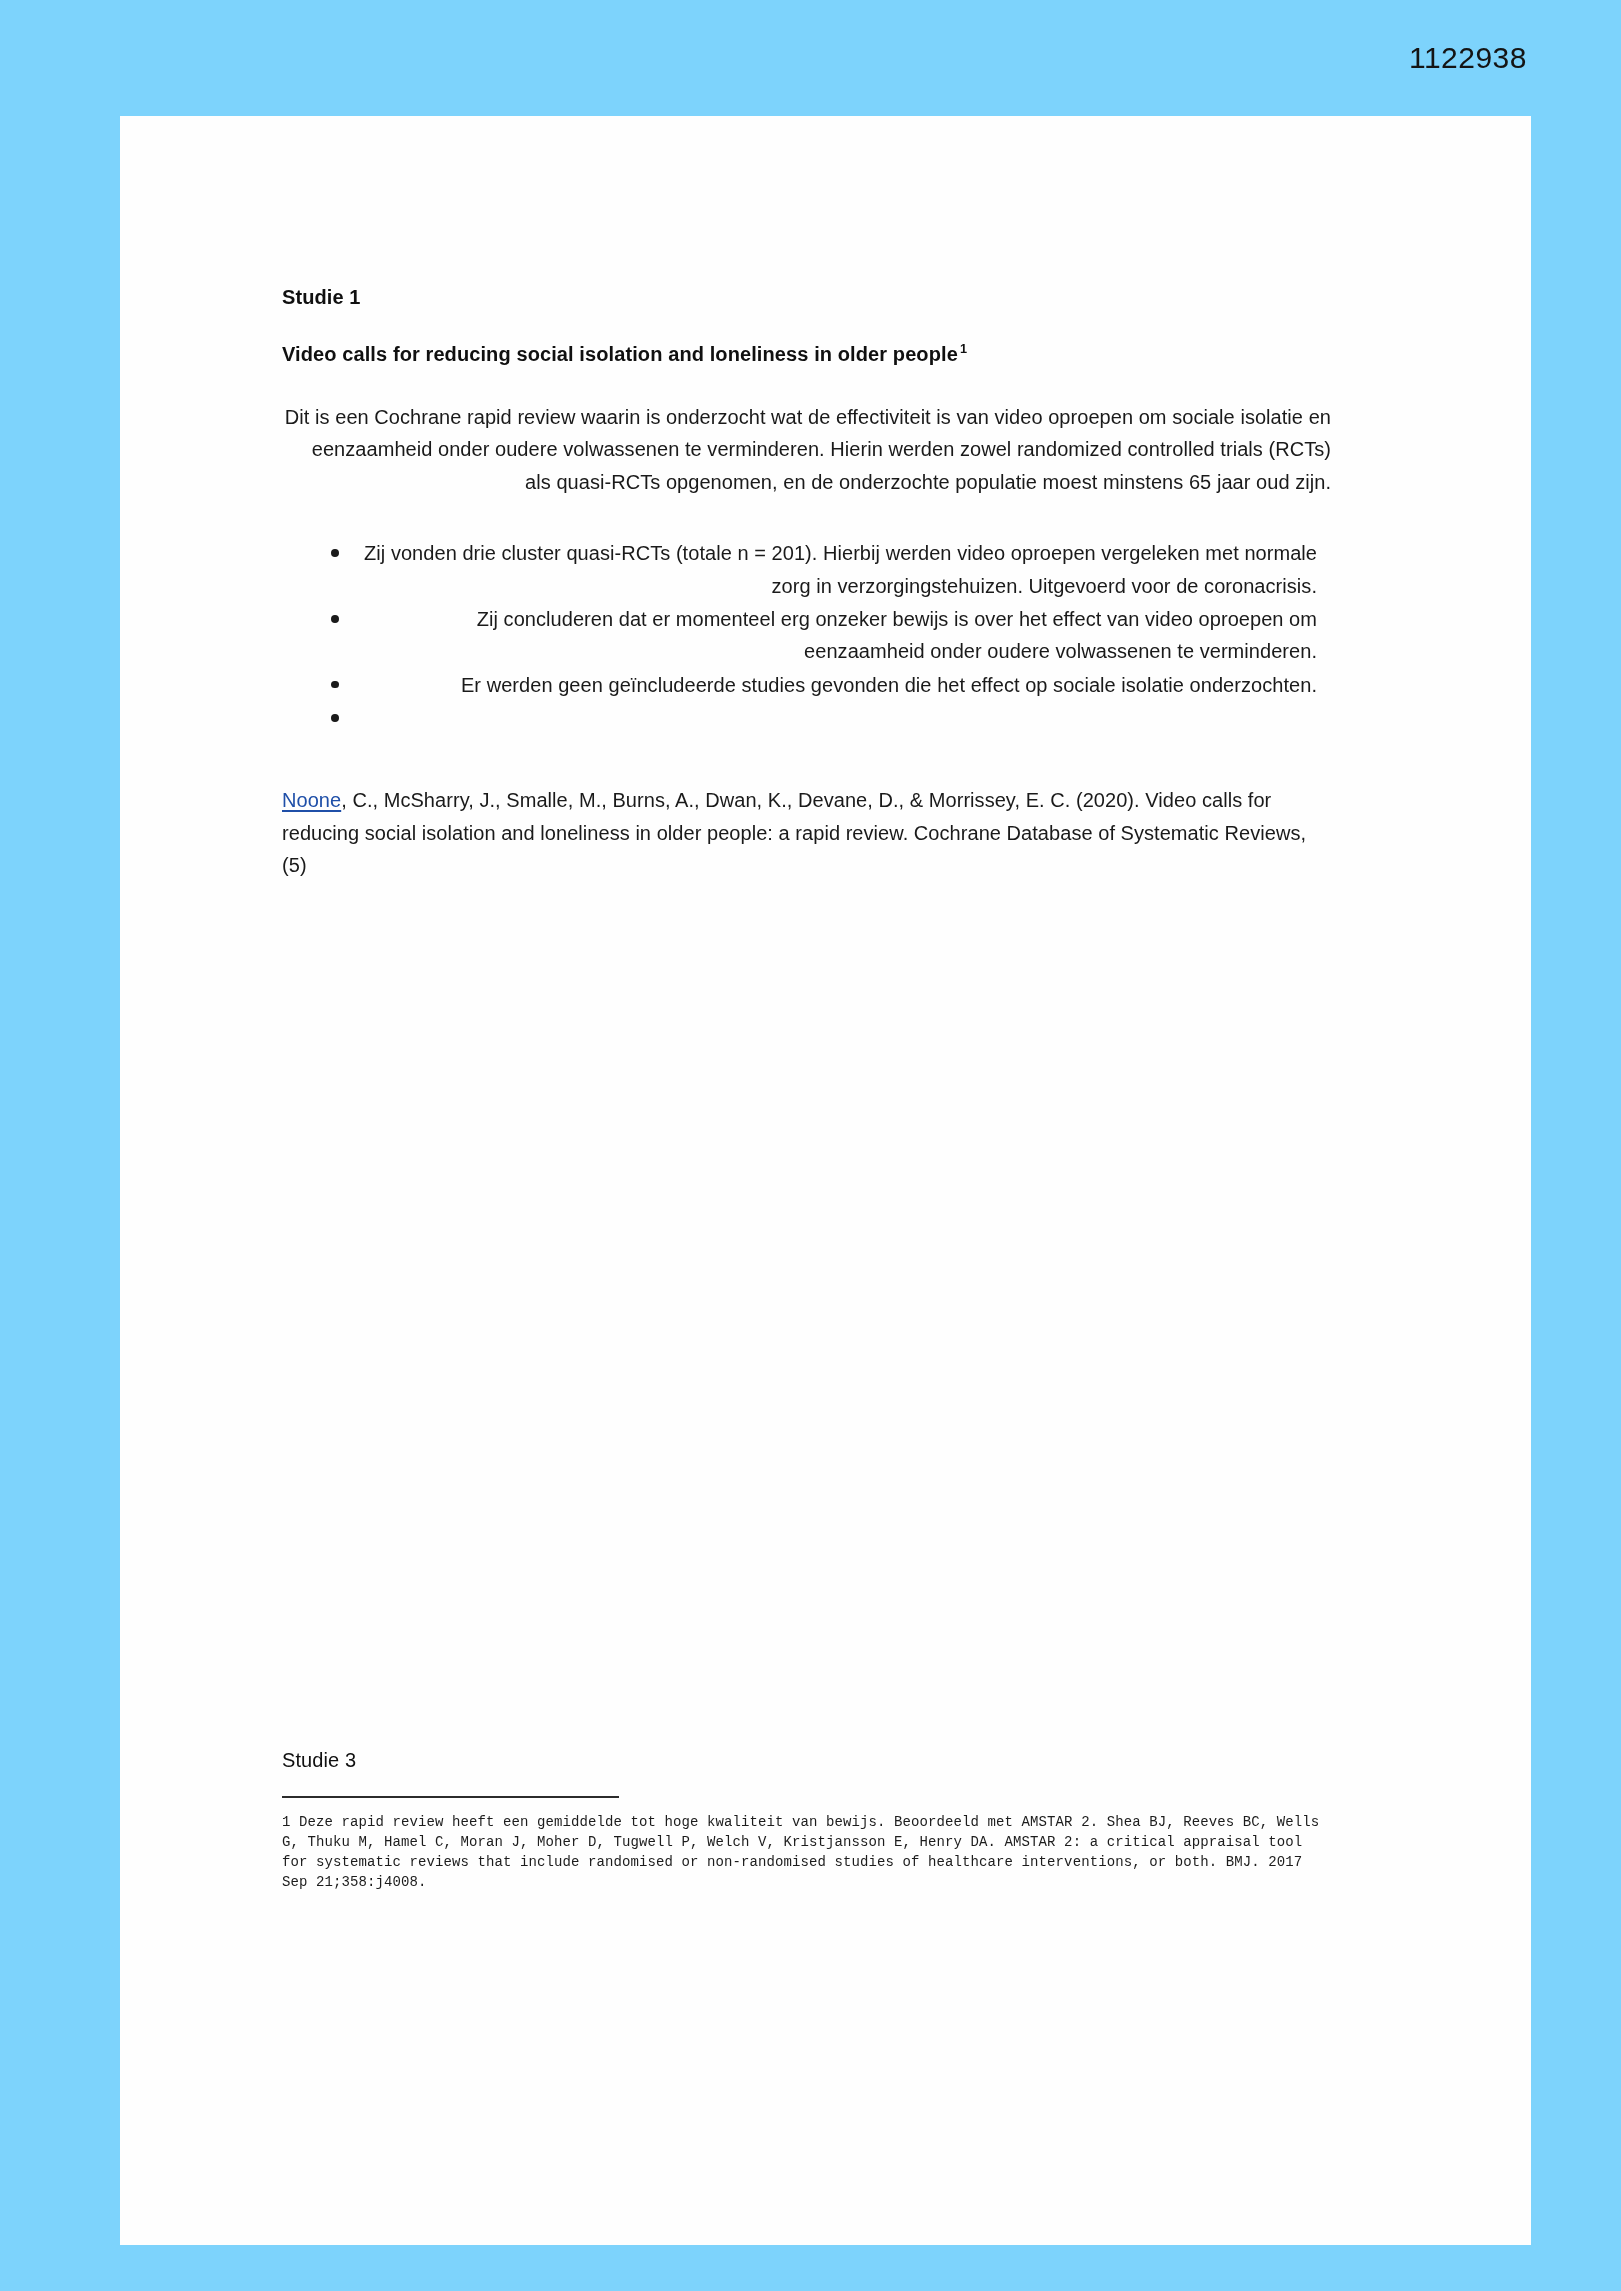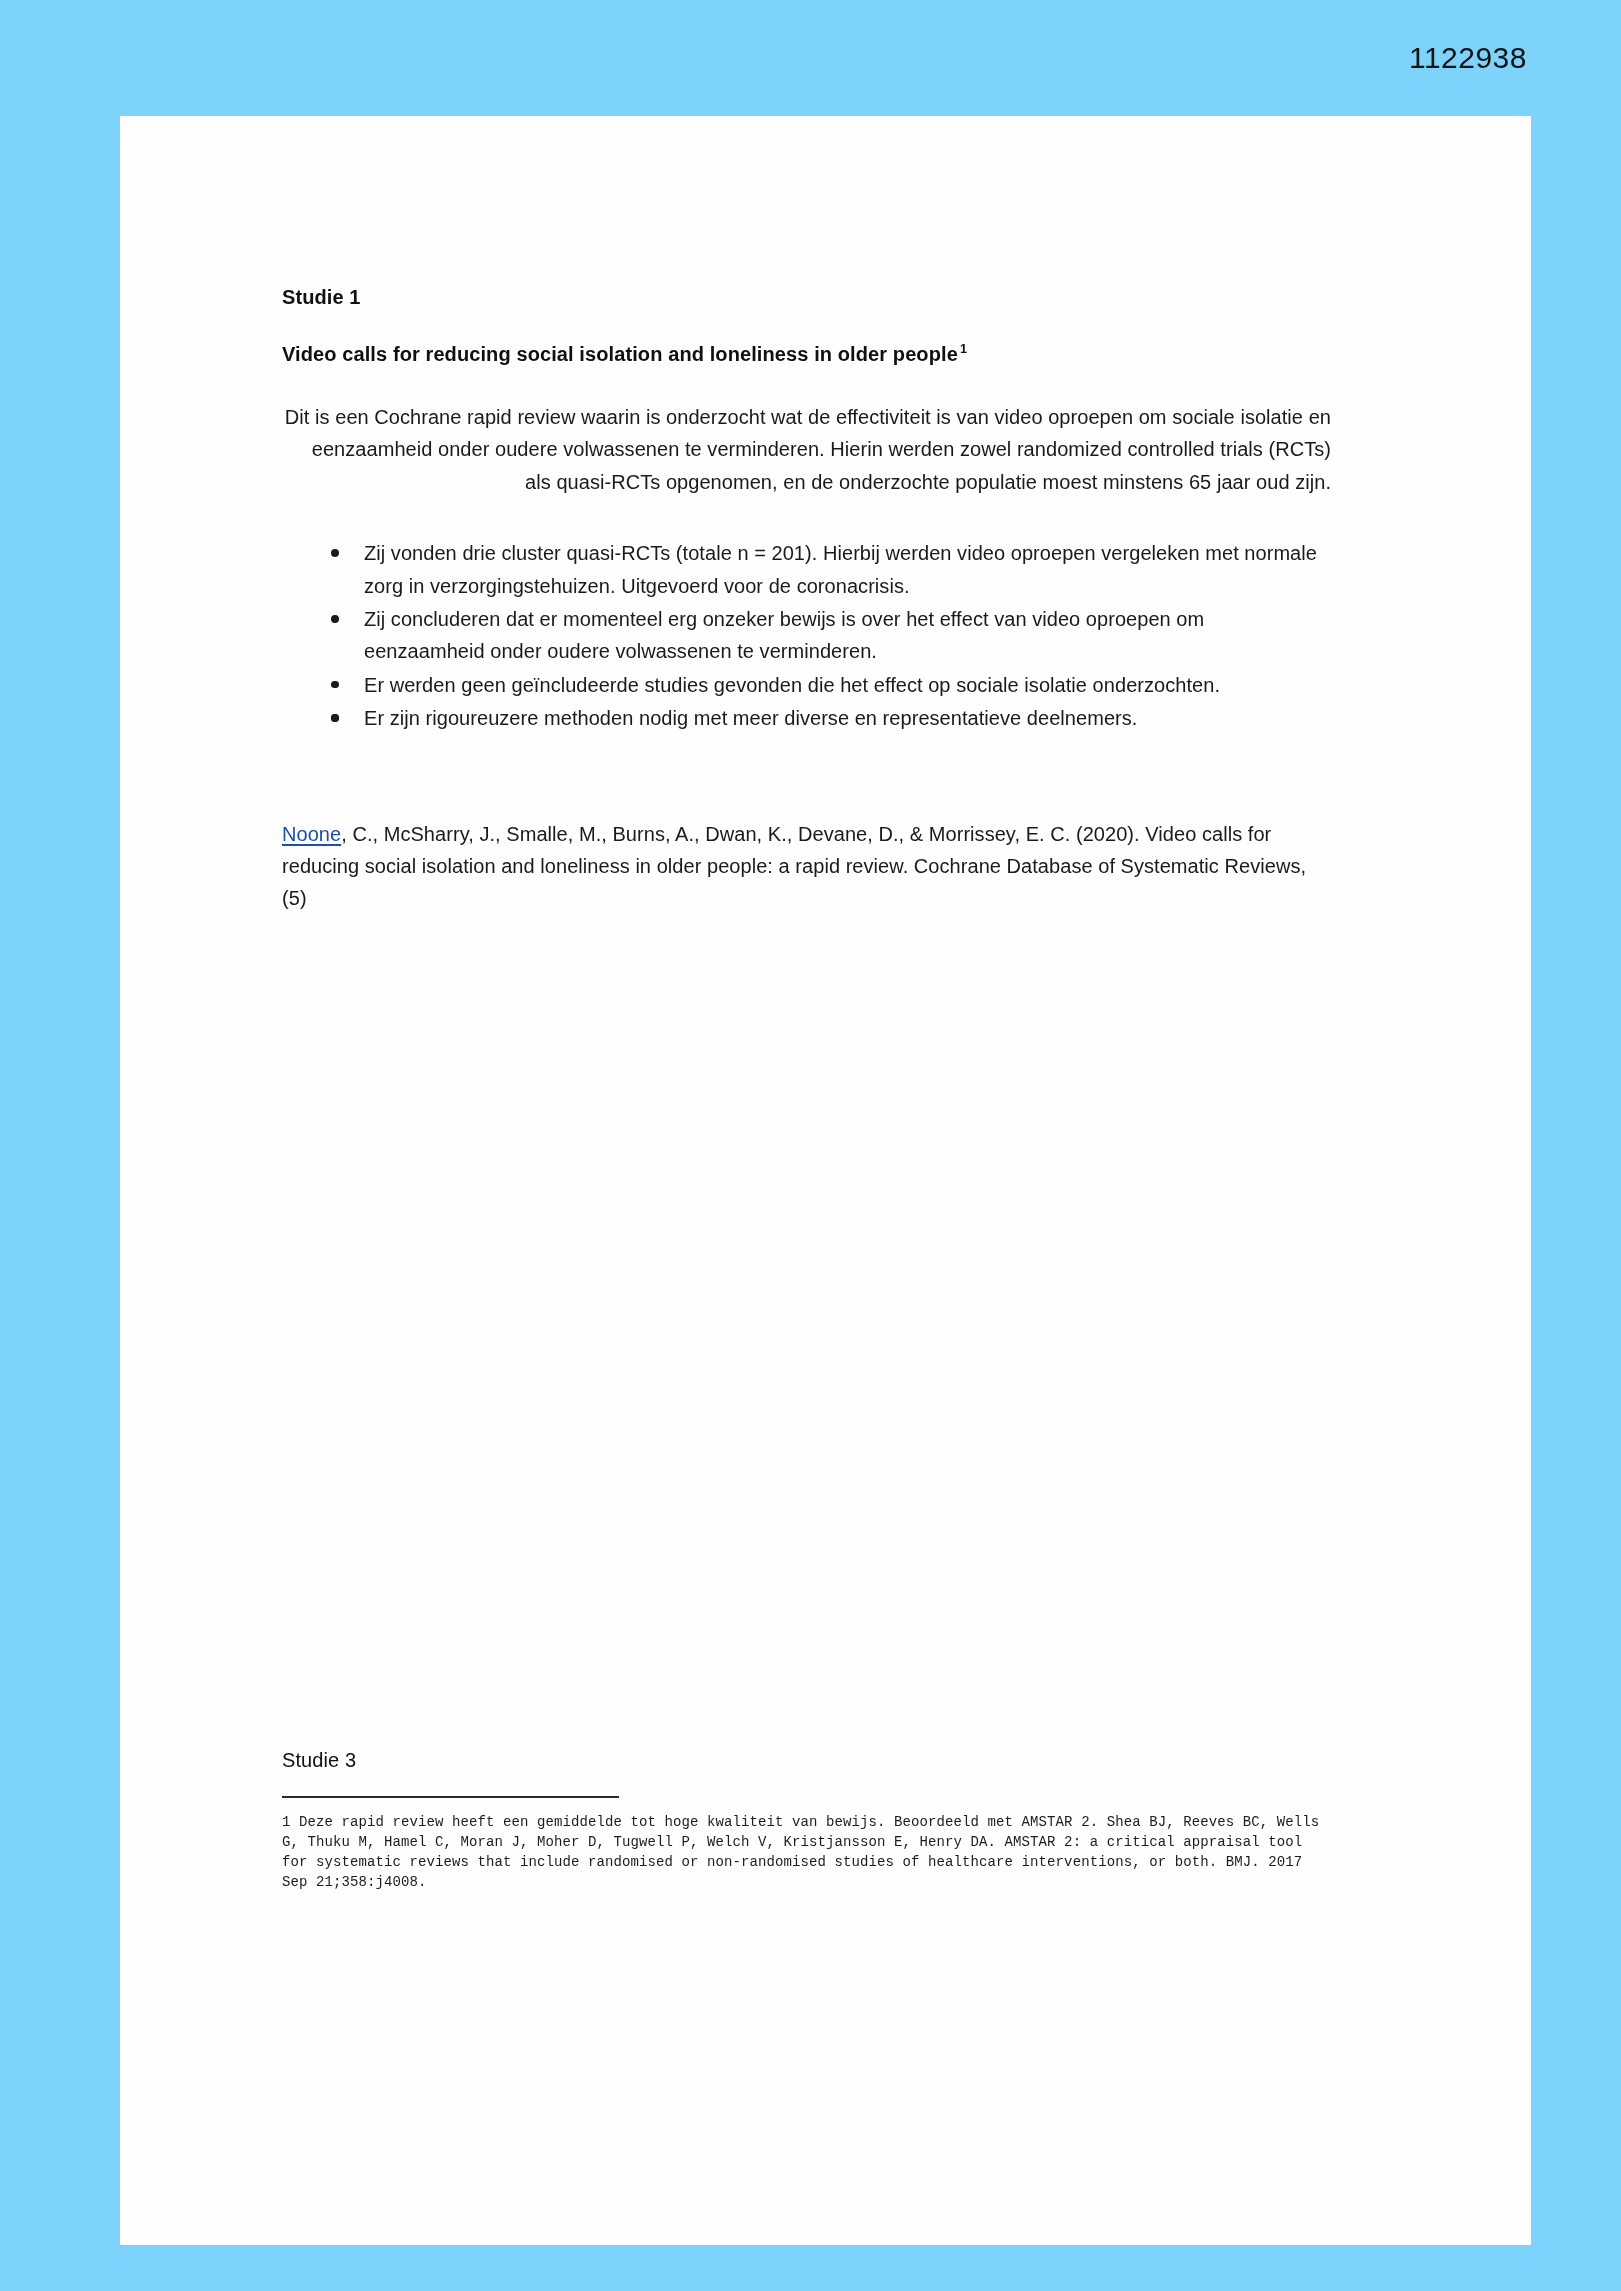--- a/index.html
+++ b/index.html
@@ -103,20 +103,21 @@
   }
 
   ul.bullets > li {
     position: relative;
     padding-left: 82px;
     font-size: 20px;
     line-height: 1.62;
     color: #1a1a1a;
     letter-spacing: 0.05px;
     margin: 0 14px 1px 0;
+    text-align: right;
   }
 
   ul.bullets > li .dot {
     position: absolute;
     left: 49px;
     top: 0;
     width: 7.8px;
     height: 7.8px;
     margin-top: 11.8px;
     border-radius: 50%;
@@ -205,24 +206,20 @@
         <span class="dot"></span>
         <span>Zij concluderen dat er momenteel erg onzeker bewijs is over het effect van video oproepen om eenzaamheid onder oudere volwassenen te verminderen.</span>
       </li>
       <li>
         <span class="dot"></span>
         <span>Er werden geen geïncludeerde studies gevonden die het effect op sociale isolatie onderzochten.</span>
       </li>
       <li>
         <span class="dot"></span>
       </li>
-      <li>
-        <span class="dot"></span>
-        <span>Er zijn rigoureuzere methoden nodig met meer diverse en representatieve deelnemers.</span>
-      </li>
     </ul>
 
     <div class="gap-4"></div>
 
     <p class="citation">
       <a class="ref-link" href="#">Noone</a><span>, C., McSharry, J., Smalle, M., Burns, A., Dwan, K., Devane, D., &amp; Morrissey, E. C. (2020). Video calls for reducing social isolation and loneliness in older people: a rapid review. Cochrane Database of Systematic Reviews, (5)</span>
     </p>
 
   </div>
 

